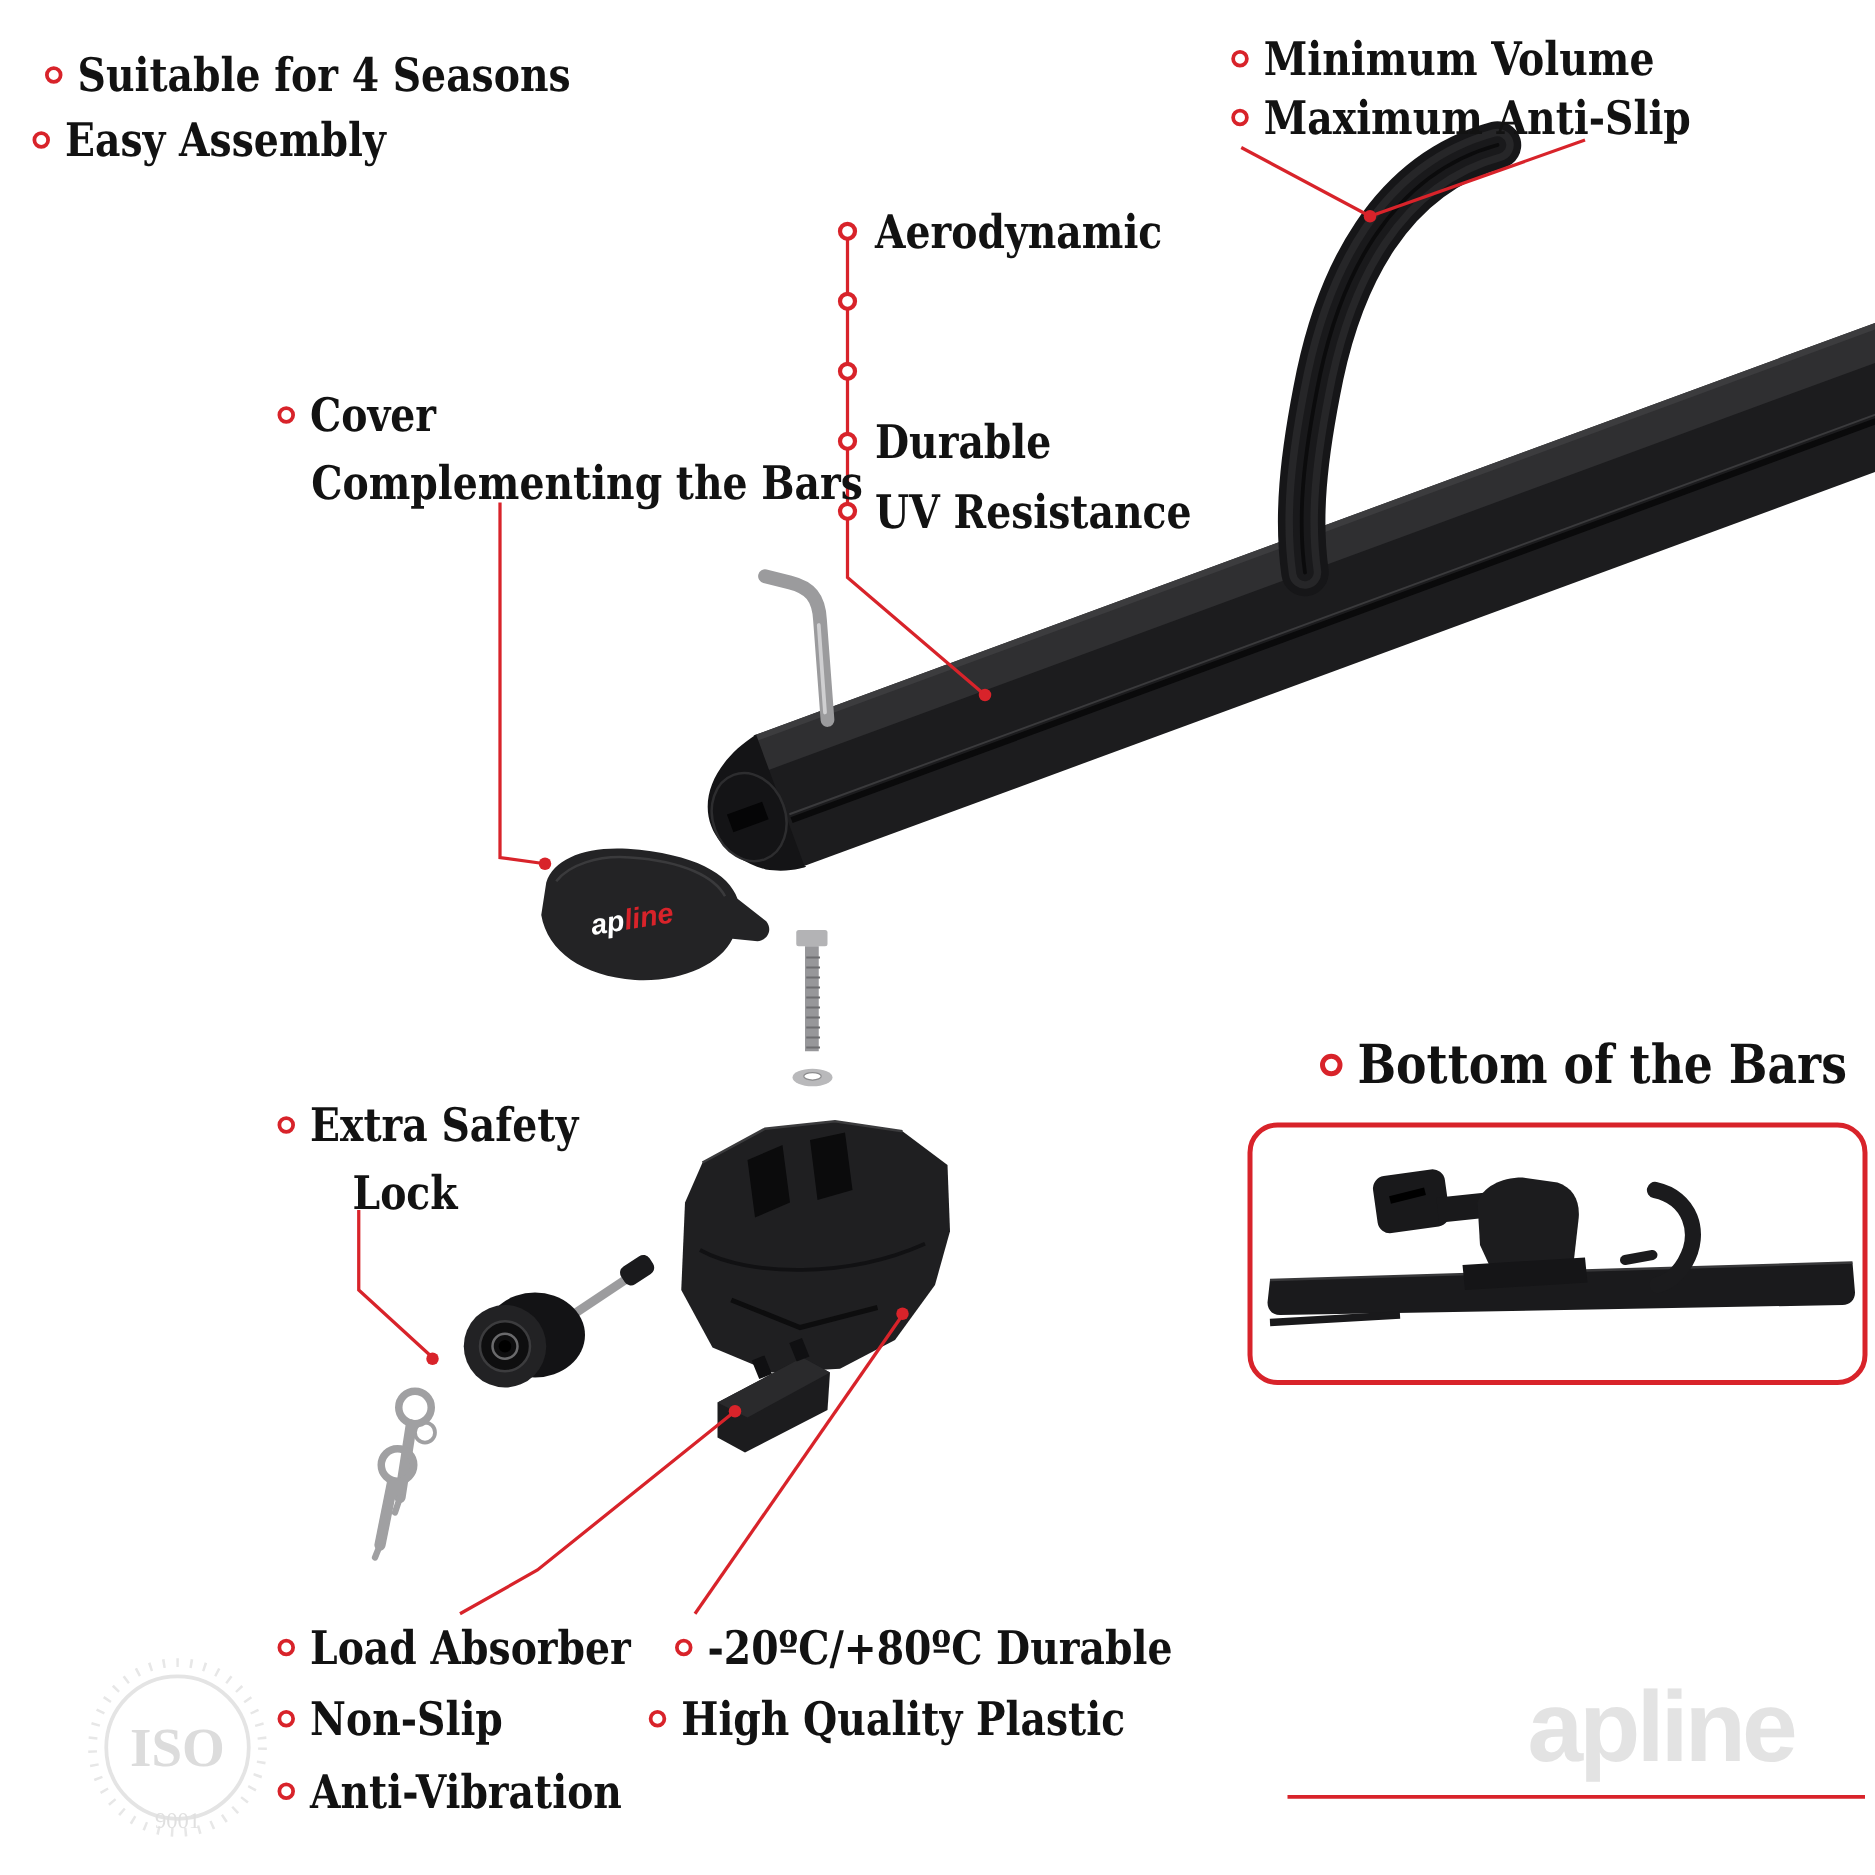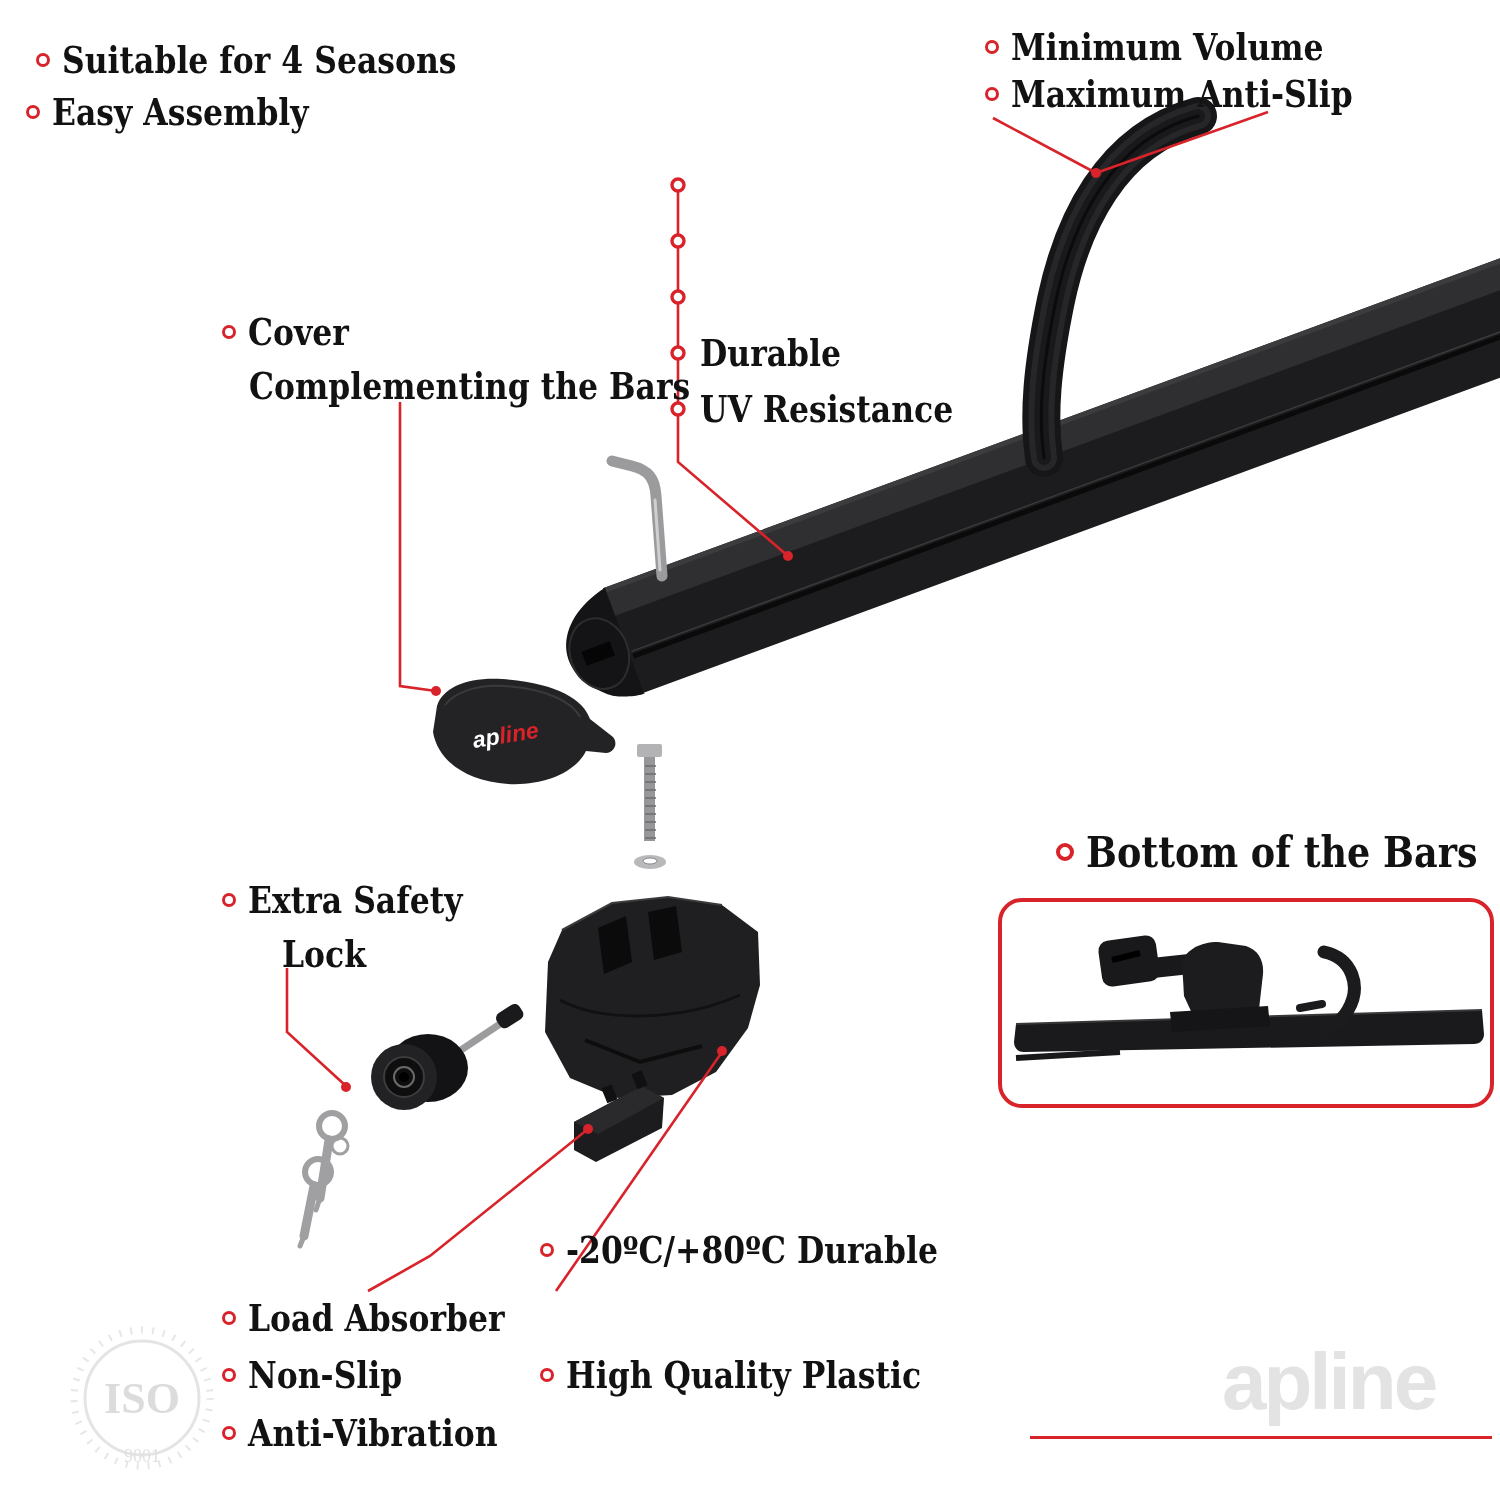--- a/index.html
+++ b/index.html
@@ -173,20 +173,23 @@
 
   <div class="row" style="left:26px;top:90px">
     <span class="b"></span>
     <span class="txt">Easy Assembly</span>
   </div>
   <div class="row" style="left:985px;top:72px">
     <span class="b"></span>
     <span class="txt">Maximum Anti-Slip</span>
   </div>
 
+  <div class="row" style="left:700px;top:163px">
+    <span class="txt">Aerodynamic</span>
+  </div>
   <div class="row" style="left:700px;top:331px">
     <span class="txt">Durable</span>
   </div>
   <div class="row" style="left:700px;top:387px">
     <span class="txt">UV Resistance</span>
   </div>
 
   <div class="row" style="left:222px;top:310px">
     <span class="b"></span>
     <span class="txt">Cover</span>
@@ -214,25 +217,25 @@
   </div>
   <div class="row" style="left:222px;top:1296px">
     <span class="b"></span>
     <span class="txt">Load Absorber</span>
   </div>
   <div class="row" style="left:222px;top:1411px">
     <span class="b"></span>
     <span class="txt">Anti-Vibration</span>
   </div>
 
-  <div class="row" style="left:540px;top:1228px">
+  <div class="row" style="left:540px;top:1296px">
     <span class="b"></span>
     <span class="txt">-20ºC/+80ºC Durable</span>
   </div>
-  <div class="row" style="left:540px;top:1353px">
+  <div class="row" style="left:519px;top:1353px">
     <span class="b"></span>
     <span class="txt">High Quality Plastic</span>
   </div>
 
   <div class="watermark">apline</div>
   <div class="wm-line"></div>
 
 </div>
 
 </body></html>

